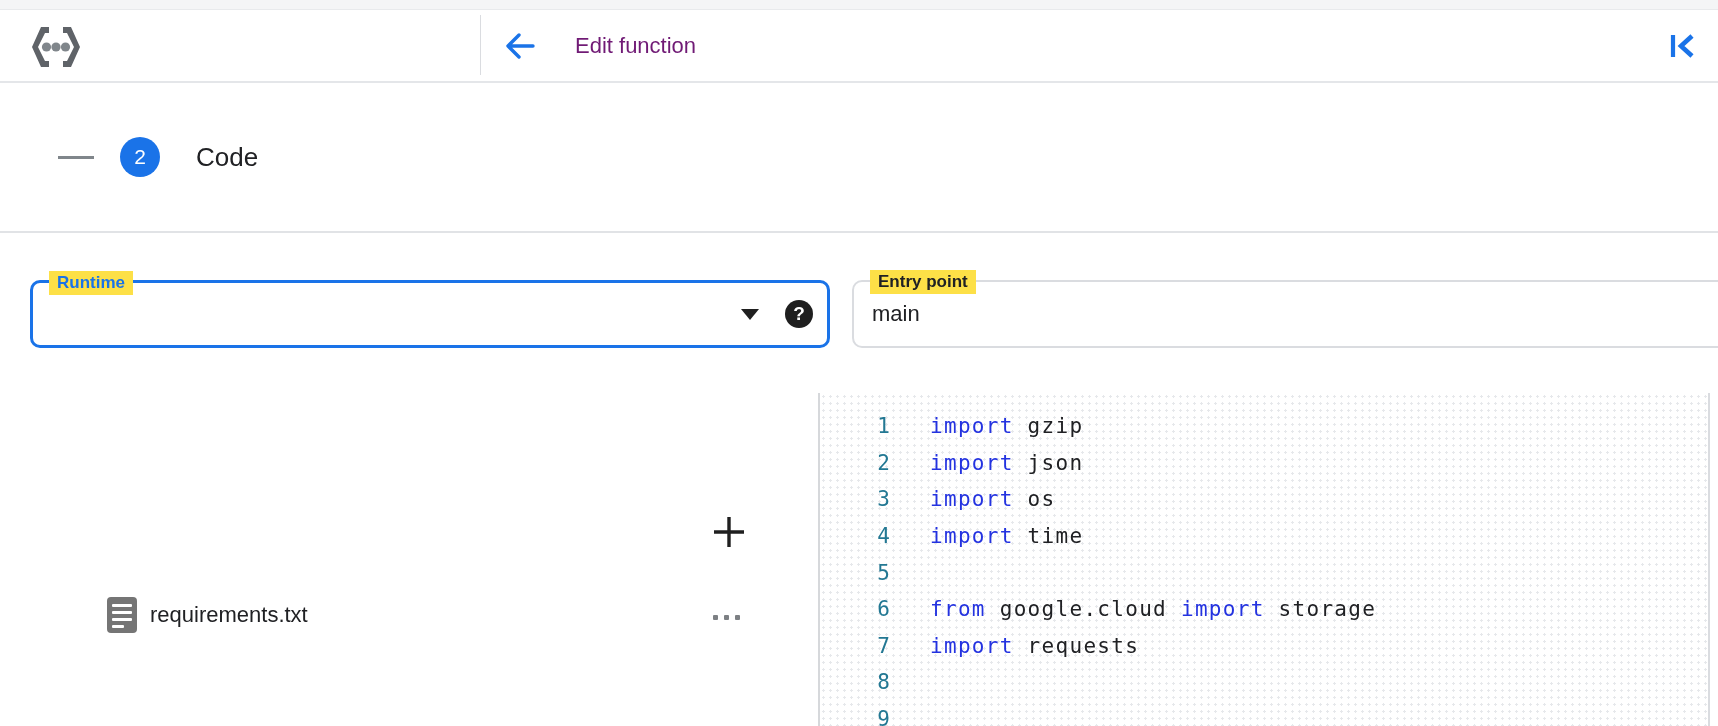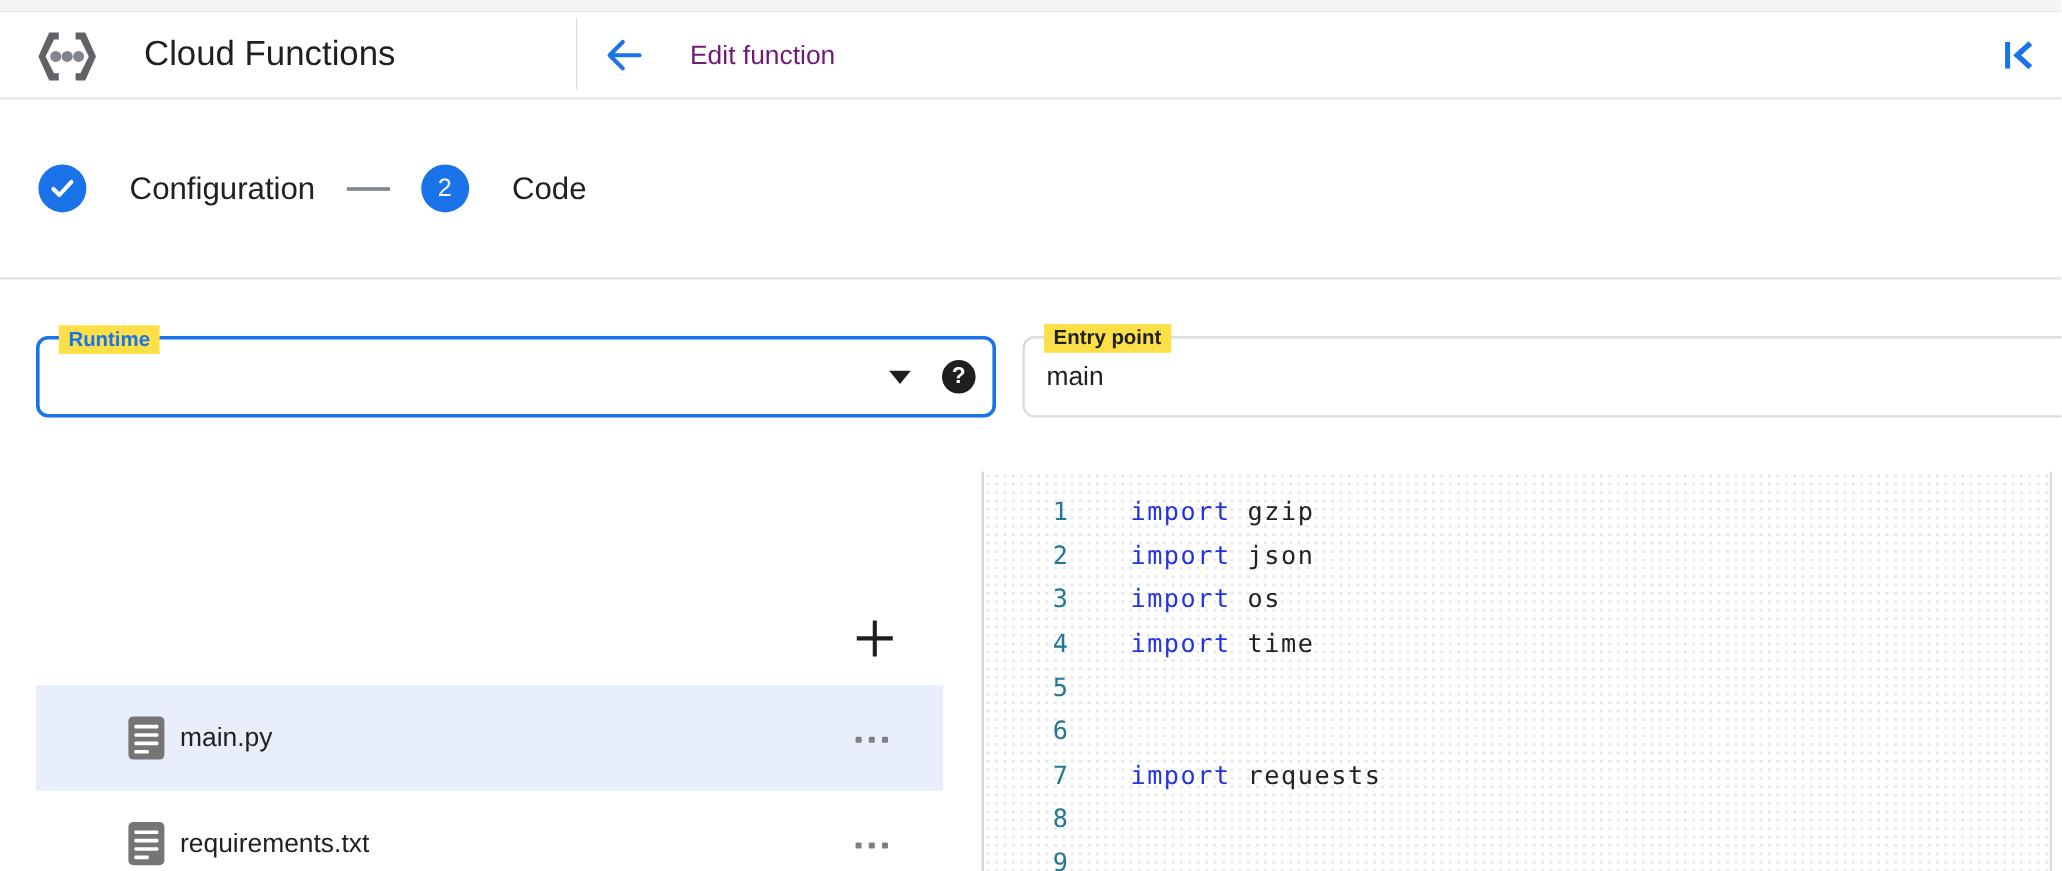--- a/index.html
+++ b/index.html
@@ -76,62 +76,53 @@
 
   
   #editor { position:absolute; left:818px; top:393px; width:890px; height:333px;
     border-left:2px solid #d6d8db; background-color:#fff;
     background-image:radial-gradient(#e6e8eb 1.2px, transparent 1.3px);
     background-size:7px 7px; }
   #code-lines { padding-top:15px; }
   .code-line { height:36.6px; display:flex; align-items:center;
     font-family:"DejaVu Sans Mono", monospace; font-size:21px; letter-spacing:1.3px; }
   .code-line .ln { width:70px; text-align:right; color:#237893; flex:0 0 auto; letter-spacing:0; }
-  .code-line .code { margin-left:52px; white-space:pre; }
+  .code-line .code { margin-left:40px; white-space:pre; }
   .code .kw { color:#2433e0; }
   .code .pl { color:#202124; }
   #editor-scrollbar { position:absolute; left:1708px; top:393px; width:10px; height:333px;
     background:#fff; border-left:2px solid #dadce0; }
 </style>
 </head>
 <body>
 
 <div id="app">
 
   <div id="top-strip"></div>
 
   <div id="header">
     <svg id="logo" viewBox="0 0 56 56">
       <path d="M21 8 L13 8 L4 28 L13 48 L21 48 L21 42 L17 42 L10 28 L17 14 L21 14 Z" fill="#5f6368"></path>
       <path d="M35 8 L43 8 L52 28 L43 48 L35 48 L35 42 L39 42 L46 28 L39 14 L35 14 Z" fill="#5f6368"></path>
       <circle cx="18.5" cy="28" r="4.6" fill="#80868b"></circle>
       <circle cx="28" cy="28" r="4.6" fill="#80868b"></circle>
       <circle cx="37.5" cy="28" r="4.6" fill="#80868b"></circle>
     </svg>
-    <div id="app-title">Cloud Functions</div>
     <div id="hdr-divider"></div>
     <svg id="back-btn" viewBox="0 0 36 36">
       <path d="M31 18 H7 M17 7 L6 18 L17 29" fill="none" stroke="#1a73e8" stroke-width="3.4" stroke-linecap="round" stroke-linejoin="round"></path>
     </svg>
     <div id="page-title">Edit function</div>
     <svg id="collapse-btn" viewBox="0 0 36 36">
       <path d="M9 7 V29" fill="none" stroke="#1a73e8" stroke-width="4.2"></path>
       <path d="M28 8 L17 18 L28 28" fill="none" stroke="#1a73e8" stroke-width="4.6" stroke-linejoin="miter"></path>
     </svg>
   </div>
 
   <div id="stepper">
-    <div class="step">
-      <div class="step-circle">
-        <svg width="22" height="22" viewBox="0 0 22 22">
-          <path d="M3.5 11.5 L8.5 16.5 L18.5 5.5" fill="none" stroke="#fff" stroke-width="3.4" stroke-linecap="round" stroke-linejoin="round"></path>
-        </svg>
-      </div>
-      <div class="step-label">Configuration</div>
-    </div>
     <div class="step-dash"></div>
     <div class="step">
       <div class="step-circle">
         <span class="num">2</span>
       </div>
       <div class="step-label">Code</div>
     </div>
   </div>
 
   <div id="runtime-field" class="field field-focus">
@@ -147,30 +138,20 @@
   </div>
 
 
   <div id="add-file-btn">
     <svg width="40" height="40" viewBox="0 0 40 40">
       <path d="M20 5 V35 M5 20 H35" stroke="#1f1f1f" stroke-width="3.4"></path>
     </svg>
   </div>
 
   <div id="file-list">
-      <div class="file-row selected">
-        <span class="doc-icon">
-          <i></i>
-          <i></i>
-          <i></i>
-          <i></i>
-        </span>
-        <span class="file-name">main.py</span>
-        <span class="dots"><i></i><i></i><i></i></span>
-      </div>
       <div class="file-row">
         <span class="doc-icon">
           <i></i>
           <i></i>
           <i></i>
           <i></i>
         </span>
         <span class="file-name">requirements.txt</span>
         <span class="dots"><i></i><i></i><i></i></span>
       </div>
@@ -193,20 +174,21 @@
         <div class="code-line">
           <span class="ln">4</span>
           <span class="code"><span class="kw">import</span><span class="pl"> time</span></span>
         </div>
         <div class="code-line">
           <span class="ln">5</span>
           <span class="code"></span>
         </div>
         <div class="code-line">
           <span class="ln">6</span>
+          <span class="code"><span class="kw">from</span><span class="pl"> google.cloud </span><span class="kw">import</span><span class="pl"> storage</span></span>
         </div>
         <div class="code-line">
           <span class="ln">7</span>
           <span class="code"><span class="kw">import</span><span class="pl"> requests</span></span>
         </div>
         <div class="code-line">
           <span class="ln">8</span>
           <span class="code"></span>
         </div>
         <div class="code-line">

